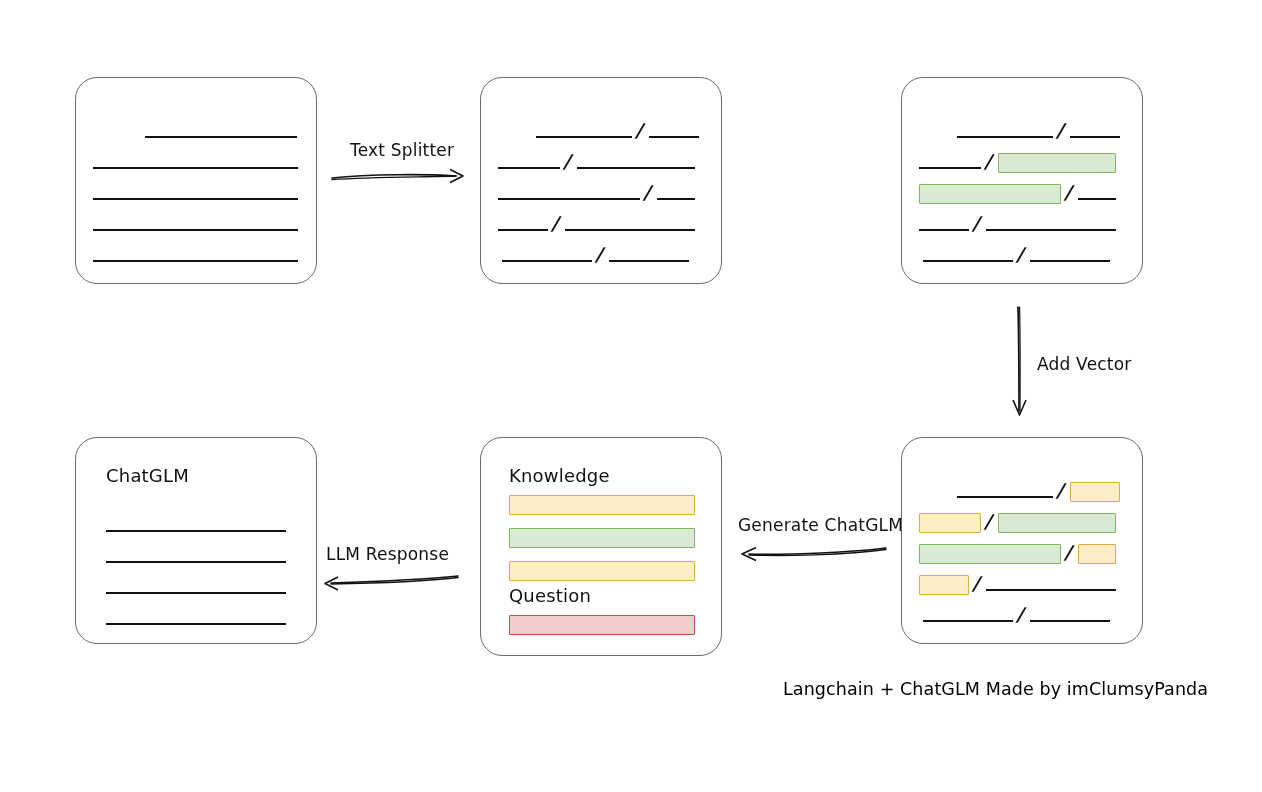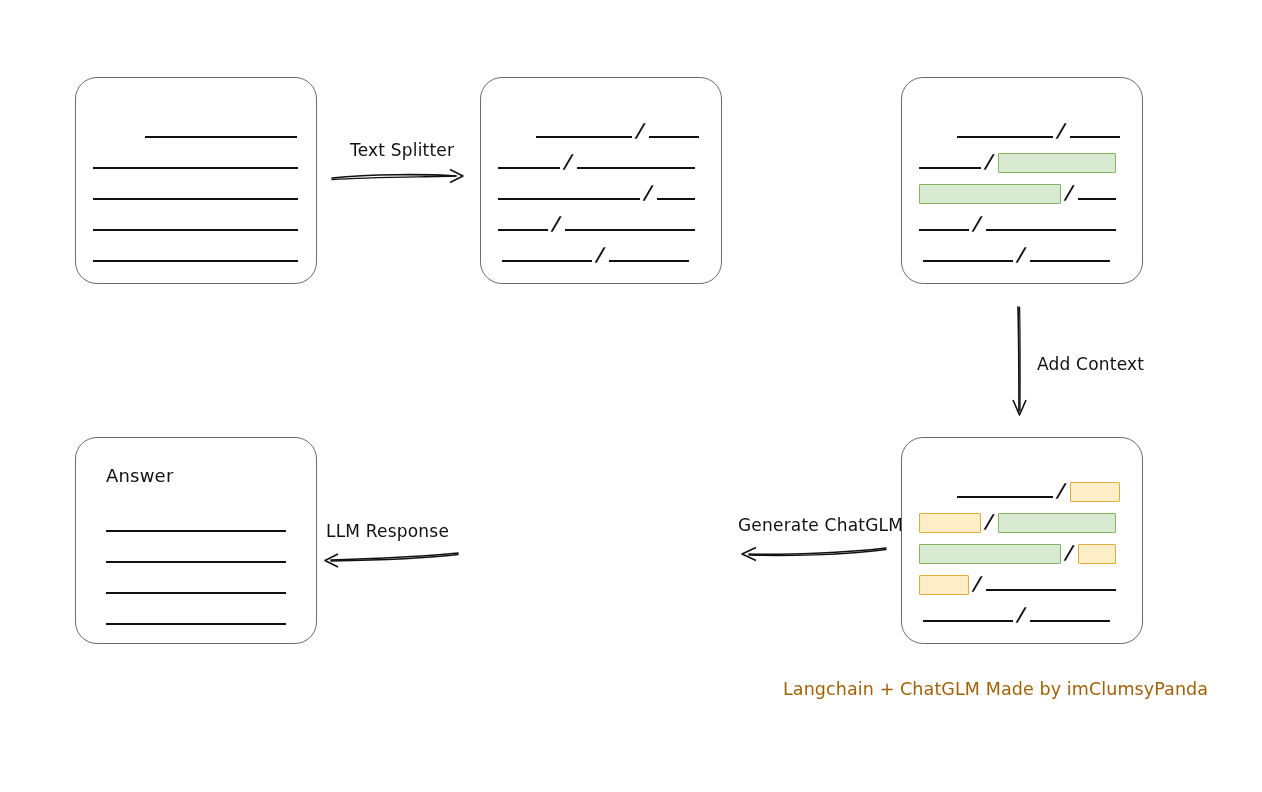--- a/index.html
+++ b/index.html
@@ -104,21 +104,21 @@
   .arrow-svg {
     position: absolute;
     overflow: visible;
   }
 
   
   .credit {
     position: absolute;
     font-family: "DejaVu Sans", sans-serif;
     font-size: 17.5px;
-    color: #a16207;
+    color: #000000;
     white-space: nowrap;
     letter-spacing: 0.1px;
   }
 </style>
 </head>
 <body>
 
 <div id="canvas">
 
   <div class="card" style="left:75px; top:77px; width:242px; height:207px;">
@@ -215,50 +215,62 @@
         </div>
       </div>
   </div>
 
   <div class="arrow-wrap" style="left:1005px; top:305px; width:170px; height:120px;">
     <svg class="arrow-svg" width="30" height="116" style="left:0; top:0;">
       <path d="M13,2 C14,40 14,75 14,106" stroke="#111" stroke-width="1.7" fill="none" stroke-linecap="round"></path>
       <path d="M14.6,2 C15.4,40 15.2,75 15,106" stroke="#111" stroke-width="1.2" fill="none" stroke-linecap="round"></path>
       <path d="M8,95 L14.5,110 L21,95" stroke="#111" stroke-width="1.6" fill="none" stroke-linejoin="round"></path>
     </svg>
-    <div class="arrow-label" style="left:32px; top:49px;">Add Context</div>
+    <div class="arrow-label" style="left:32px; top:49px;">Add Vector</div>
   </div>
 
   <div class="card" style="left:75px; top:437px; width:242px; height:207px;">
-    <div class="card-heading" style="left:30px; top:27px;">Answer</div>
+    <div class="card-heading" style="left:30px; top:27px;">ChatGLM</div>
     <div class="rows" style="top:68px; padding:0 30px;">
         <div class="row">
           <div class="seg" style="width: 180px;"></div>
         </div>
         <div class="row">
           <div class="seg" style="width: 180px;"></div>
         </div>
         <div class="row">
           <div class="seg" style="width: 180px;"></div>
         </div>
         <div class="row">
           <div class="seg" style="width: 180px;"></div>
         </div>
       </div>
   </div>
 
-  <div class="arrow-wrap" style="left:320px; top:521px; width:140px; height:48px;text-align:right;">
+  <div class="arrow-wrap" style="left:320px; top:544px; width:140px; height:48px;text-align:right;">
     <div class="arrow-label" style="left:6px; top:0px;">LLM Response</div>
     <svg class="arrow-svg" width="140" height="24" style="left:0; top:27px;">
       <path d="M138,5 C100,9 42,11 11,12" stroke="#111" stroke-width="1.7" fill="none" stroke-linecap="round"></path>
       <path d="M138,6.5 C100,11 42,12.5 11,13" stroke="#111" stroke-width="1.3" fill="none" stroke-linecap="round"></path>
       <path d="M18,6 L5,12.5 L18,19" stroke="#111" stroke-width="1.6" fill="none" stroke-linejoin="round"></path>
     </svg>
   </div>
 
+  <div class="card" style="left:480px; top:437px; width:242px; height:219px;">
+    <div class="card-heading" style="left:28px; top:27px;">Knowledge</div>
+    <div id="knowledge-bars">
+        <div class="bar yellow" style="left: 28px; top: 57px; width: 186px;"></div>
+        <div class="bar green" style="left: 28px; top: 90px; width: 186px;"></div>
+        <div class="bar yellow" style="left: 28px; top: 123px; width: 186px;"></div>
+      </div>
+    <div class="card-heading" style="left:28px; top:147px;">Question</div>
+    <div id="question-bars">
+        <div class="bar red" style="left: 28px; top: 177px; width: 186px;"></div>
+      </div>
+  </div>
 
   <div class="arrow-wrap" style="left:738px; top:515px; width:150px; height:48px;">
     <div class="arrow-label" style="left:0px; top:0px;">Generate ChatGLM</div>
     <svg class="arrow-svg" width="150" height="24" style="left:0; top:27px;">
       <path d="M148,6 C108,11 45,13 11,12" stroke="#111" stroke-width="1.7" fill="none" stroke-linecap="round"></path>
       <path d="M148,7.5 C108,13 45,14.5 11,13" stroke="#111" stroke-width="1.3" fill="none" stroke-linecap="round"></path>
       <path d="M18,5.5 L4,12 L18,18.5" stroke="#111" stroke-width="1.6" fill="none" stroke-linejoin="round"></path>
     </svg>
   </div>
 

